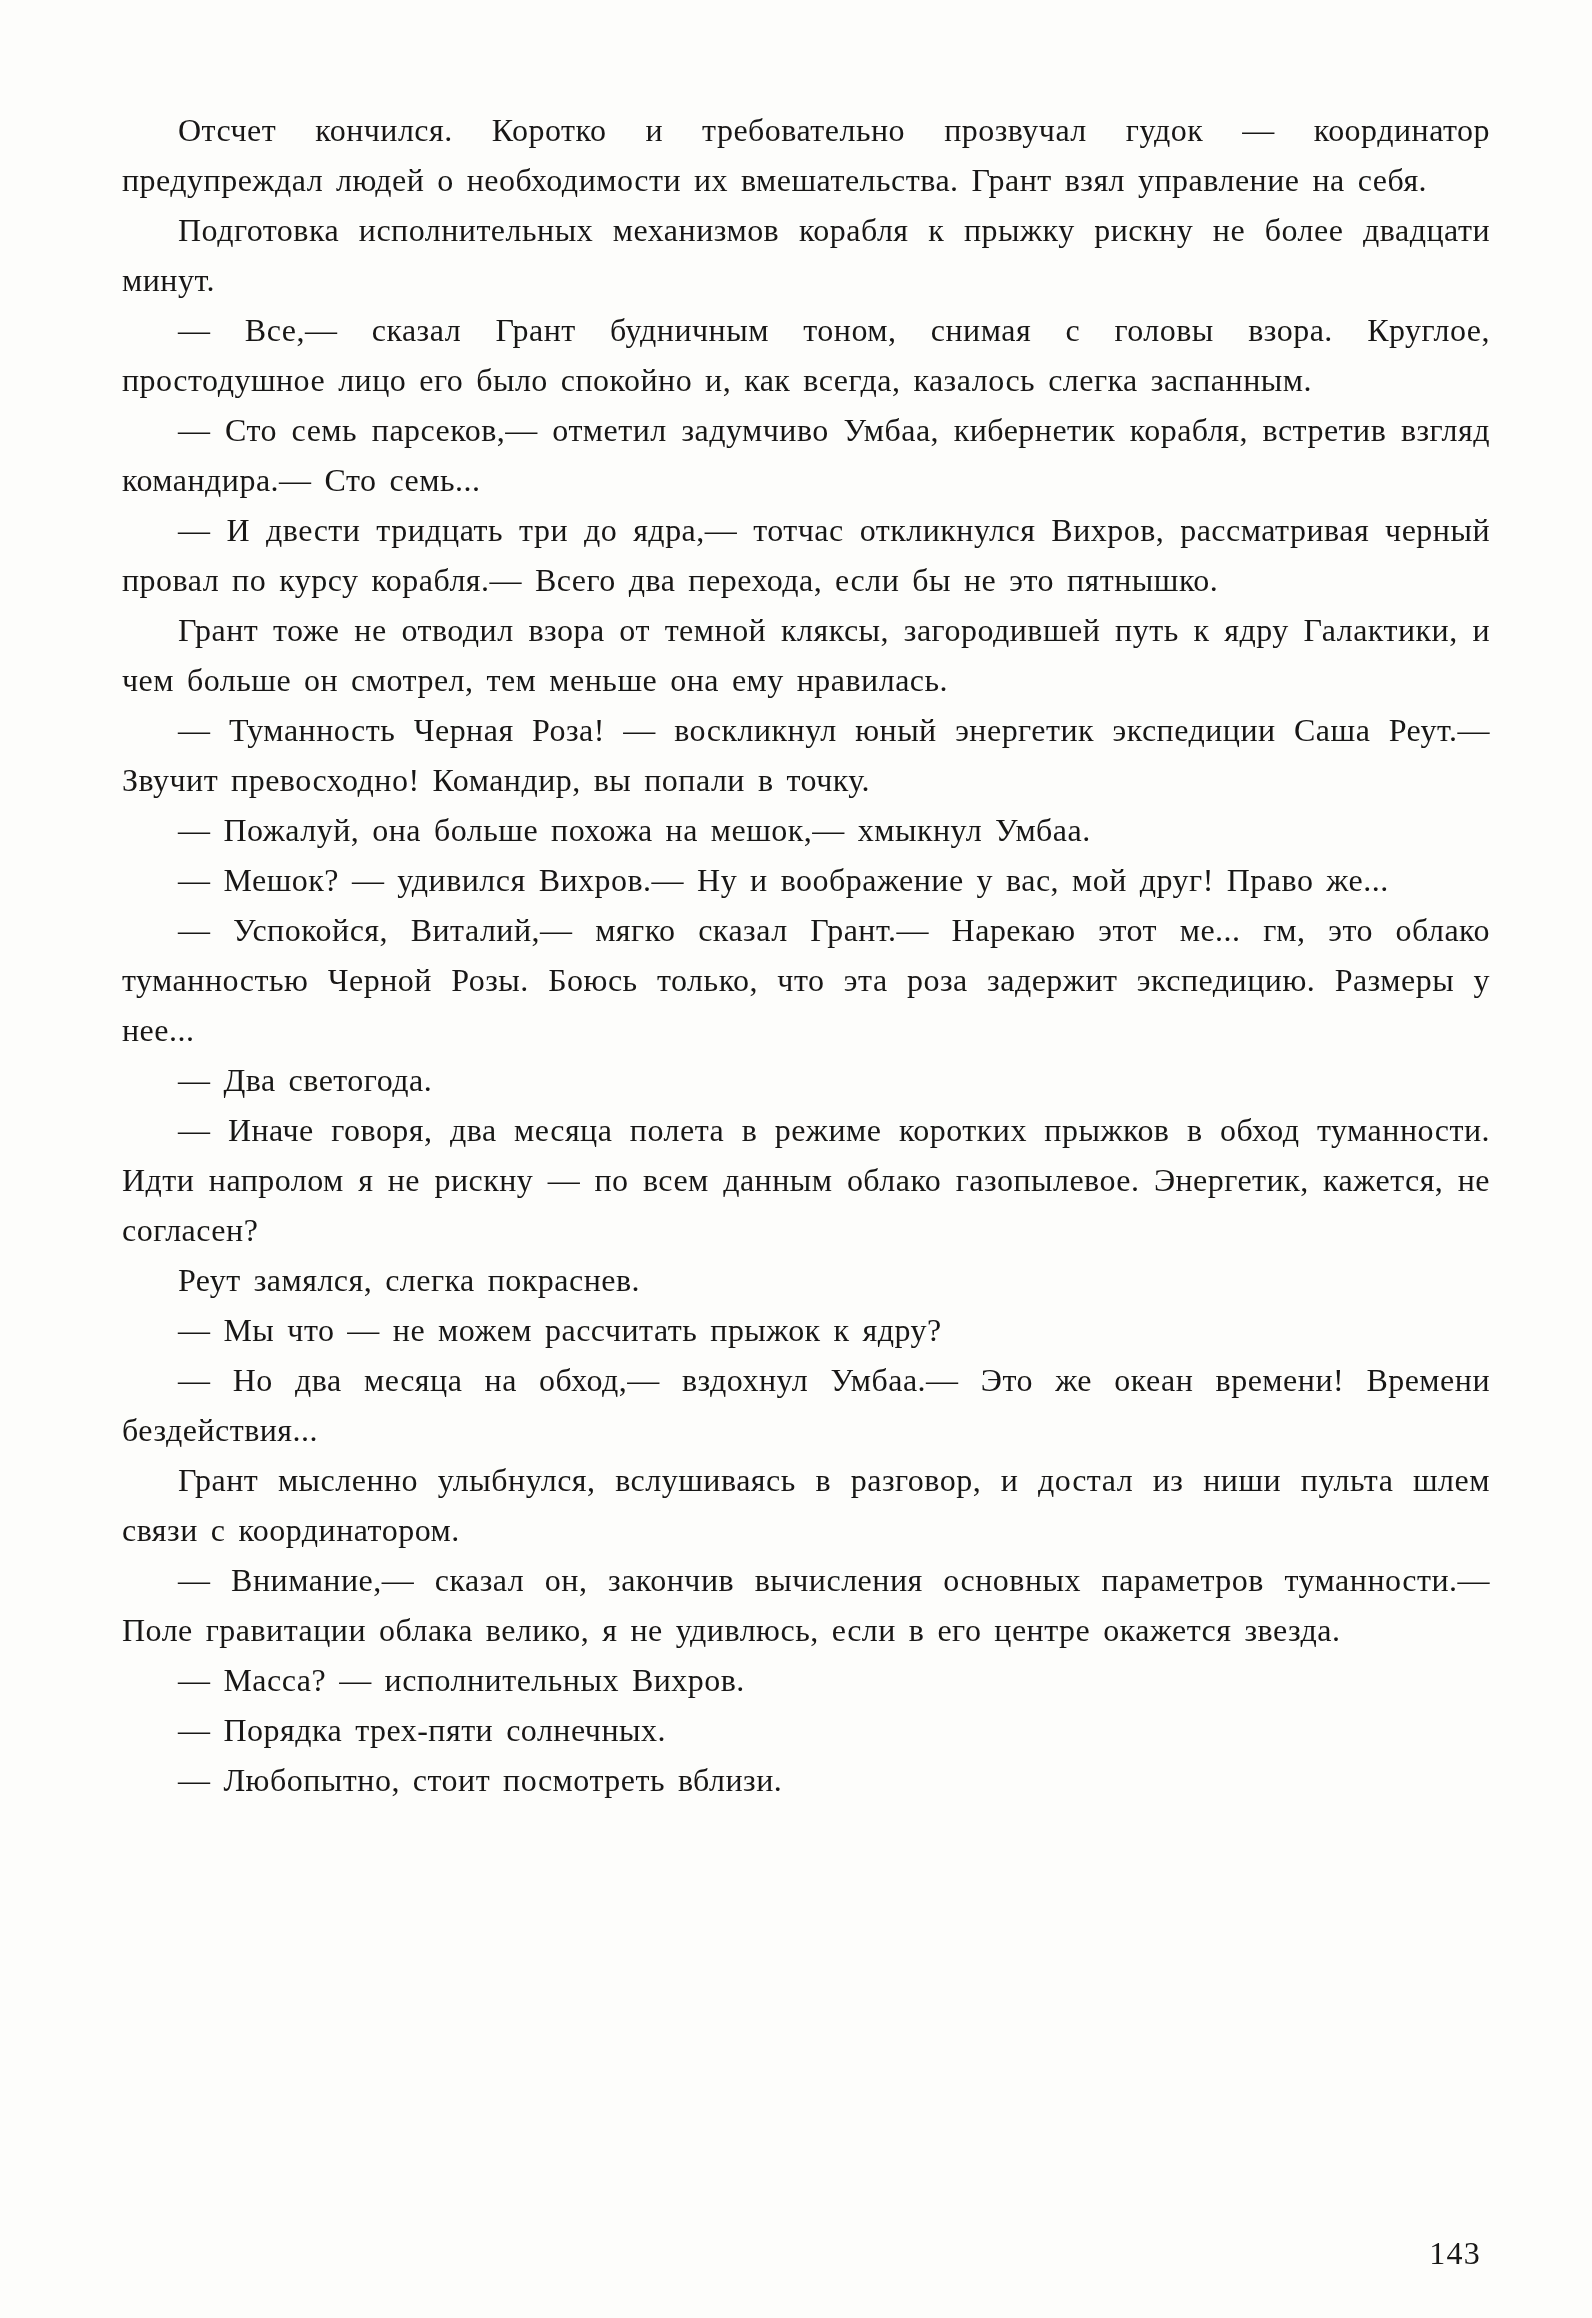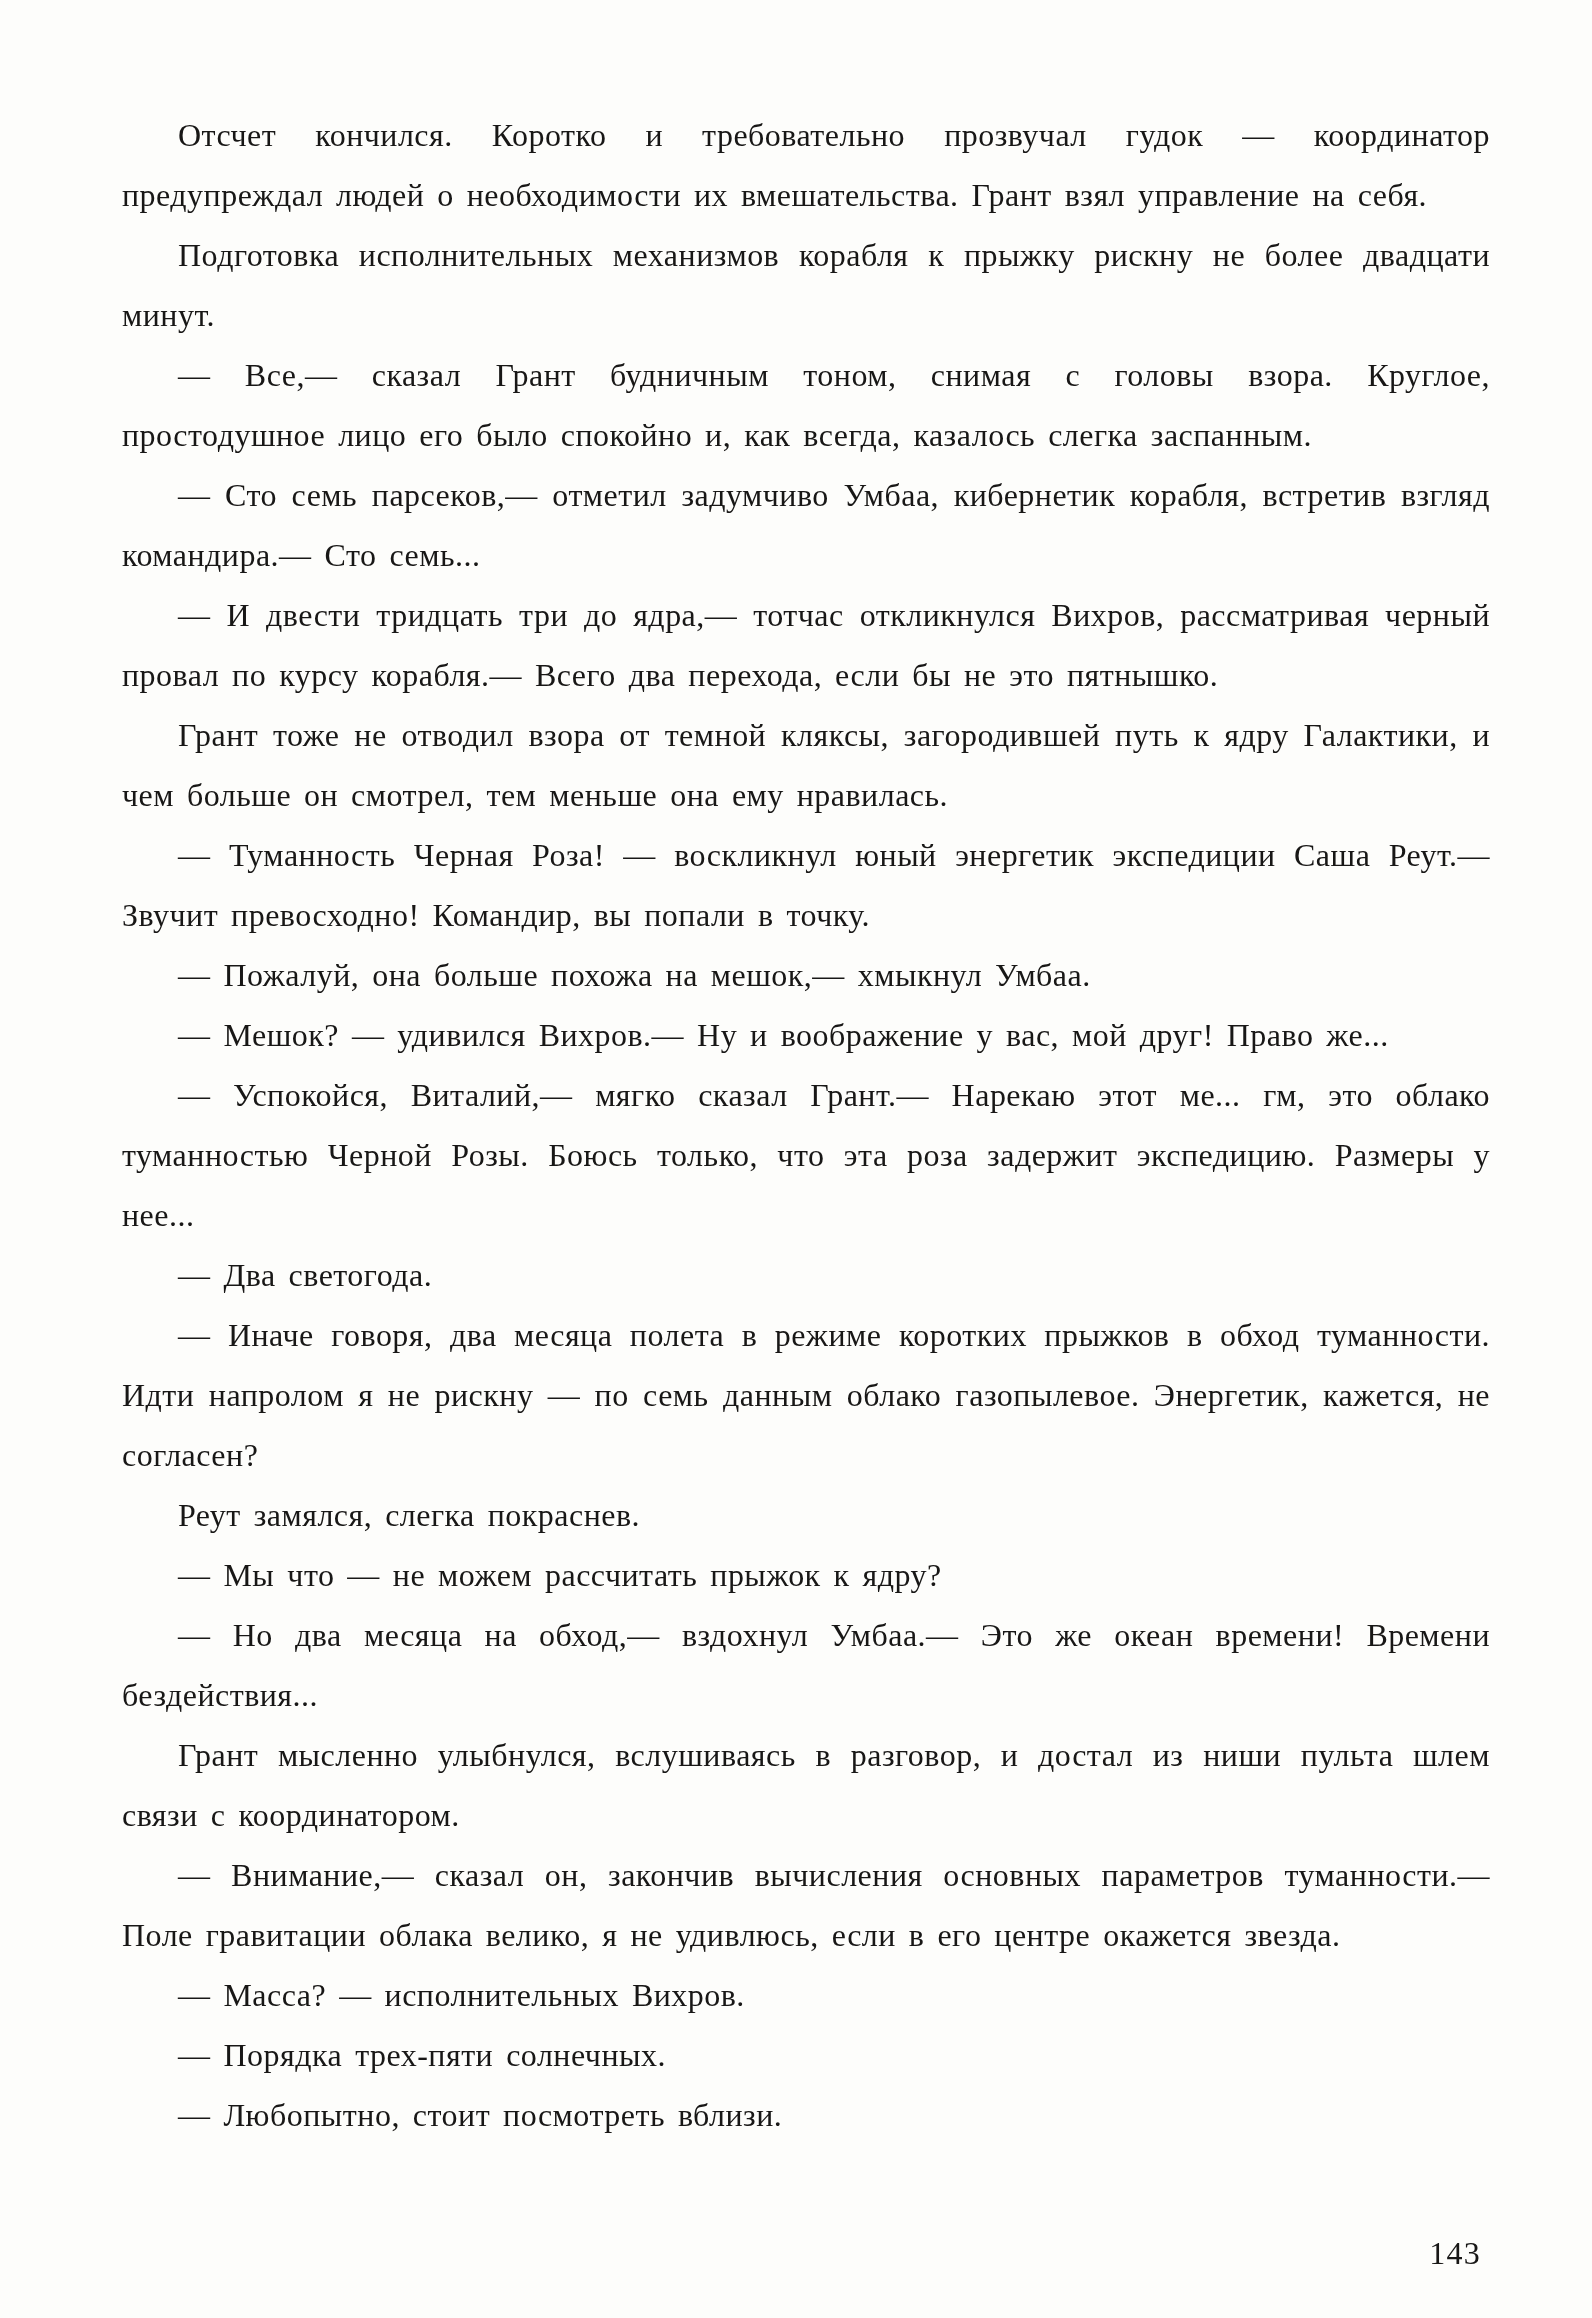--- a/index.html
+++ b/index.html
@@ -16,21 +16,21 @@
     font-family: "Liberation Serif", "DejaVu Serif", serif;
     overflow: hidden;
     box-sizing: border-box;
   }
   .text-block {
     position: absolute;
     left: 122px;
     top: 105px;
     width: 1368px;
     font-size: 32px;
-    line-height: 60px;
+    line-height: 50px;
     text-align: justify;
     letter-spacing: 0.015em;
     word-spacing: 0.14em;
     hyphens: auto;
   }
   .para {
     margin: 0;
     text-indent: 1.75em;
   }
   .page-number {
@@ -51,21 +51,21 @@
       <p class="para">Подготовка исполнительных механизмов корабля к прыжку рискну не более двадцати минут.</p>
       <p class="para">— Все,— сказал Грант будничным тоном, снимая с головы взора. Круглое, простодушное лицо его было спокойно и, как всегда, казалось слегка заспанным.</p>
       <p class="para">— Сто семь парсеков,— отметил задумчиво Умбаа, кибернетик корабля, встретив взгляд командира.— Сто семь...</p>
       <p class="para">— И двести тридцать три до ядра,— тотчас откликнулся Вихров, рассматривая черный провал по курсу корабля.— Всего два перехода, если бы не это пятнышко.</p>
       <p class="para">Грант тоже не отводил взора от темной кляксы, загородившей путь к ядру Галактики, и чем больше он смотрел, тем меньше она ему нравилась.</p>
       <p class="para">— Туманность Черная Роза! — воскликнул юный энергетик экспедиции Саша Реут.— Звучит превосходно! Командир, вы попали в точку.</p>
       <p class="para">— Пожалуй, она больше похожа на мешок,— хмыкнул Умбаа.</p>
       <p class="para">— Мешок? — удивился Вихров.— Ну и воображение у вас, мой друг! Право же...</p>
       <p class="para">— Успокойся, Виталий,— мягко сказал Грант.— Нарекаю этот ме... гм, это облако туманностью Черной Розы. Боюсь только, что эта роза задержит экспедицию. Размеры у нее...</p>
       <p class="para">— Два светогода.</p>
-      <p class="para">— Иначе говоря, два месяца полета в режиме коротких прыжков в обход туманности. Идти напролом я не рискну — по семь данным облако газопылевое. Энергетик, кажется, не согласен?</p>
+      <p class="para">— Иначе говоря, два месяца полета в режиме коротких прыжков в обход туманности. Идти напролом я не рискну — по всем данным облако газопылевое. Энергетик, кажется, не согласен?</p>
       <p class="para">Реут замялся, слегка покраснев.</p>
       <p class="para">— Мы что — не можем рассчитать прыжок к ядру?</p>
       <p class="para">— Но два месяца на обход,— вздохнул Умбаа.— Это же океан времени! Времени бездействия...</p>
       <p class="para">Грант мысленно улыбнулся, вслушиваясь в разговор, и достал из ниши пульта шлем связи с координатором.</p>
       <p class="para">— Внимание,— сказал он, закончив вычисления основных параметров туманности.— Поле гравитации облака велико, я не удивлюсь, если в его центре окажется звезда.</p>
       <p class="para">— Масса? — исполнительных Вихров.</p>
       <p class="para">— Порядка трех-пяти солнечных.</p>
       <p class="para">— Любопытно, стоит посмотреть вблизи.</p>
     </div>
   <div class="page-number">143</div>

